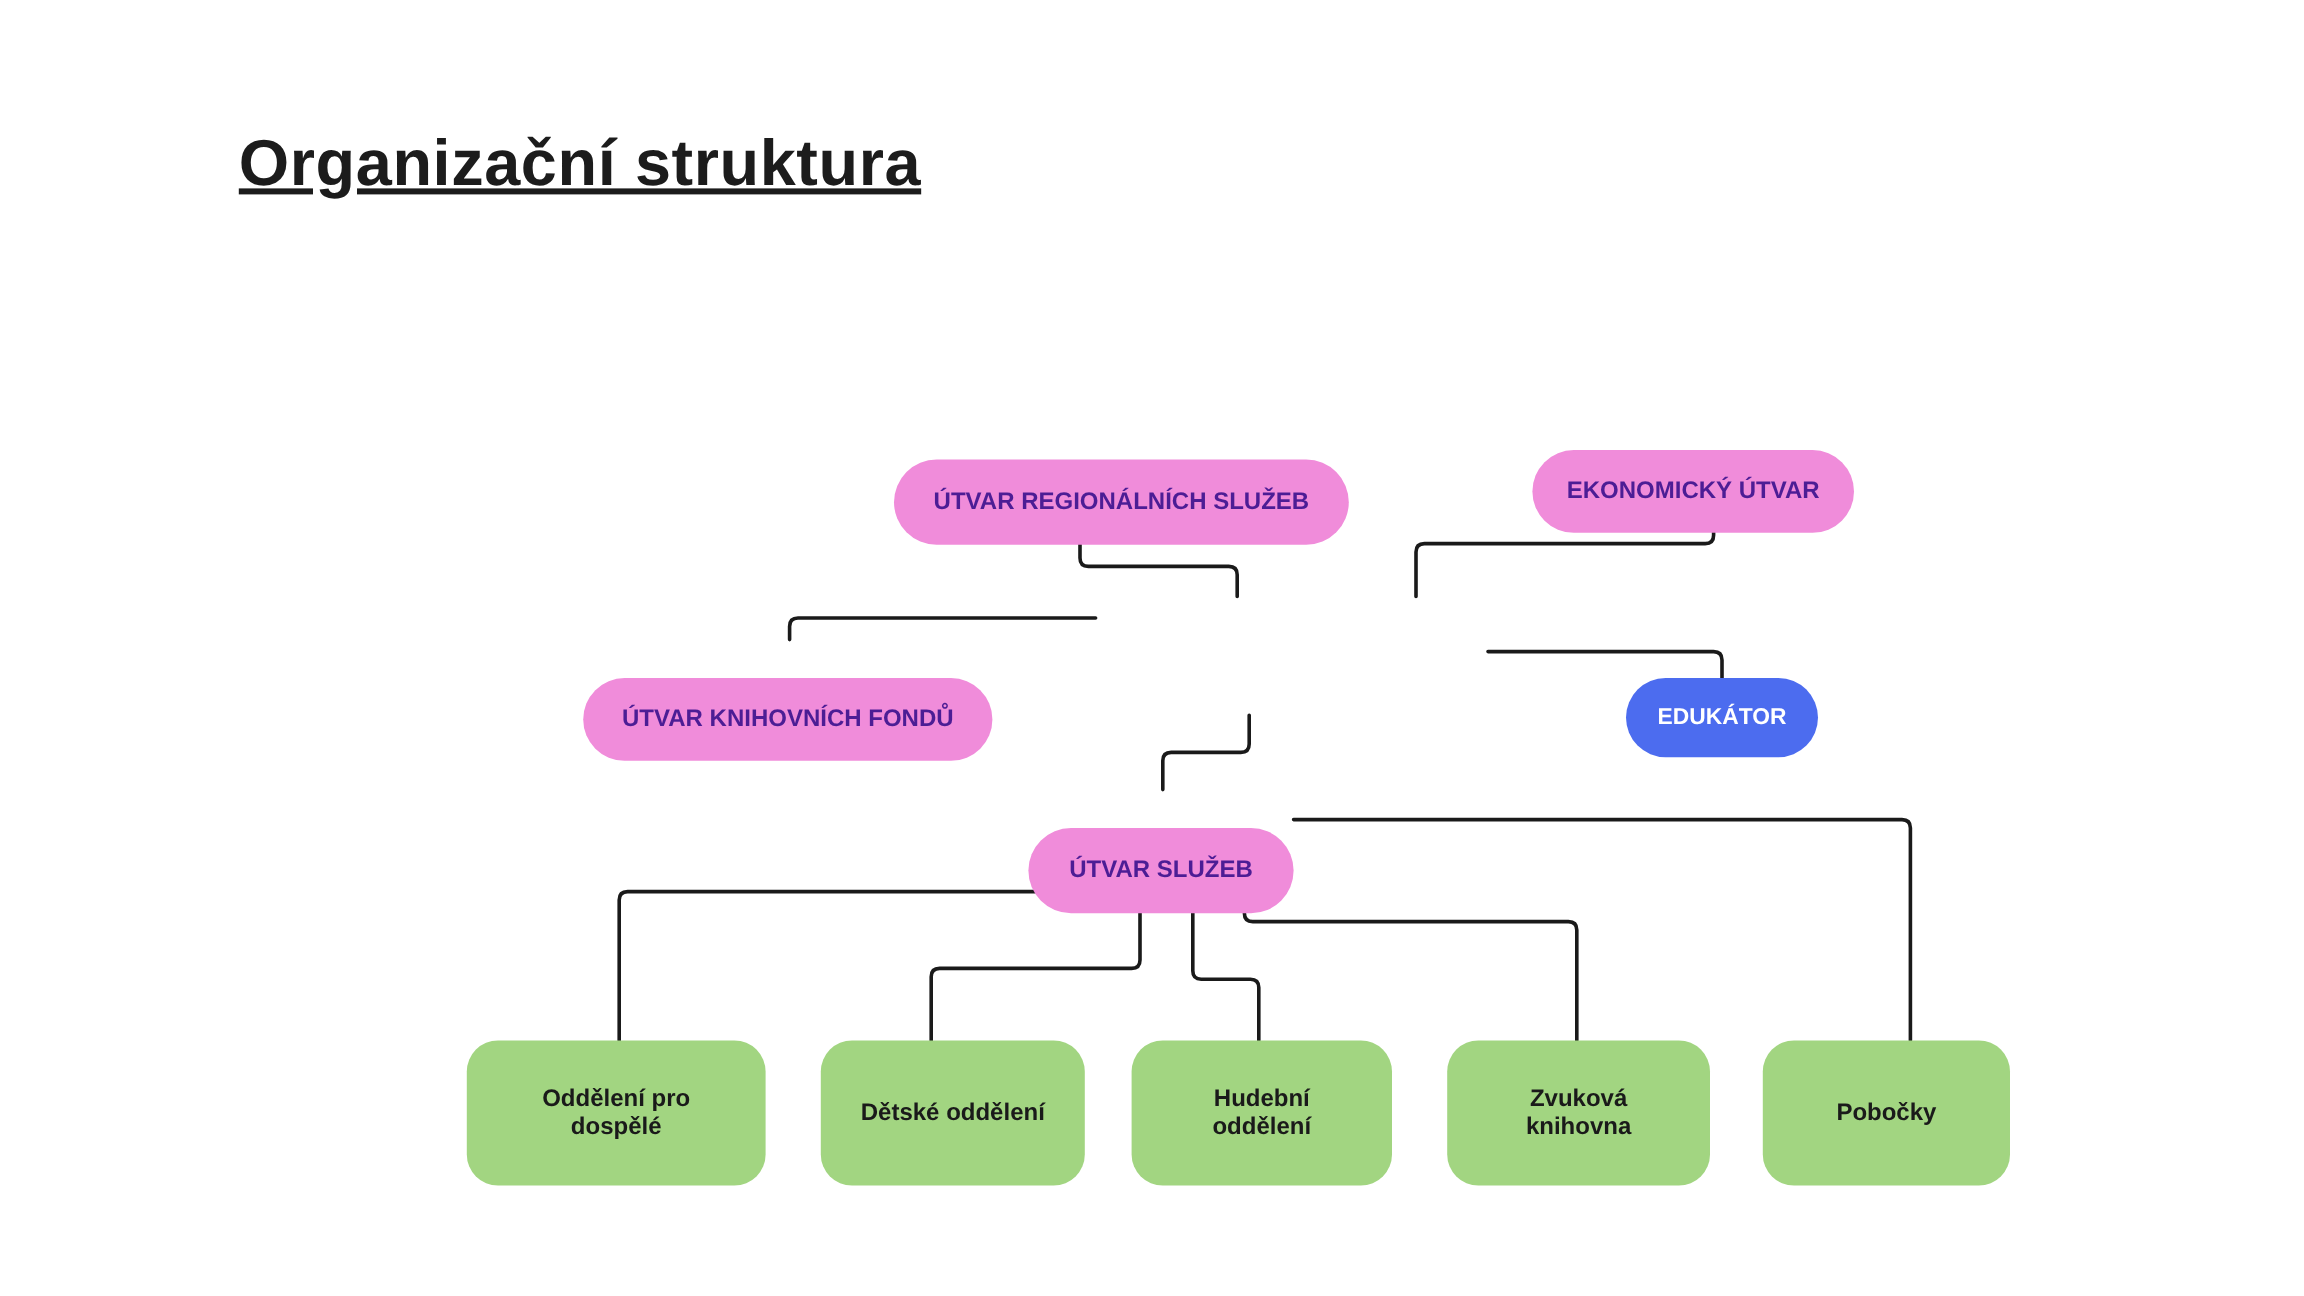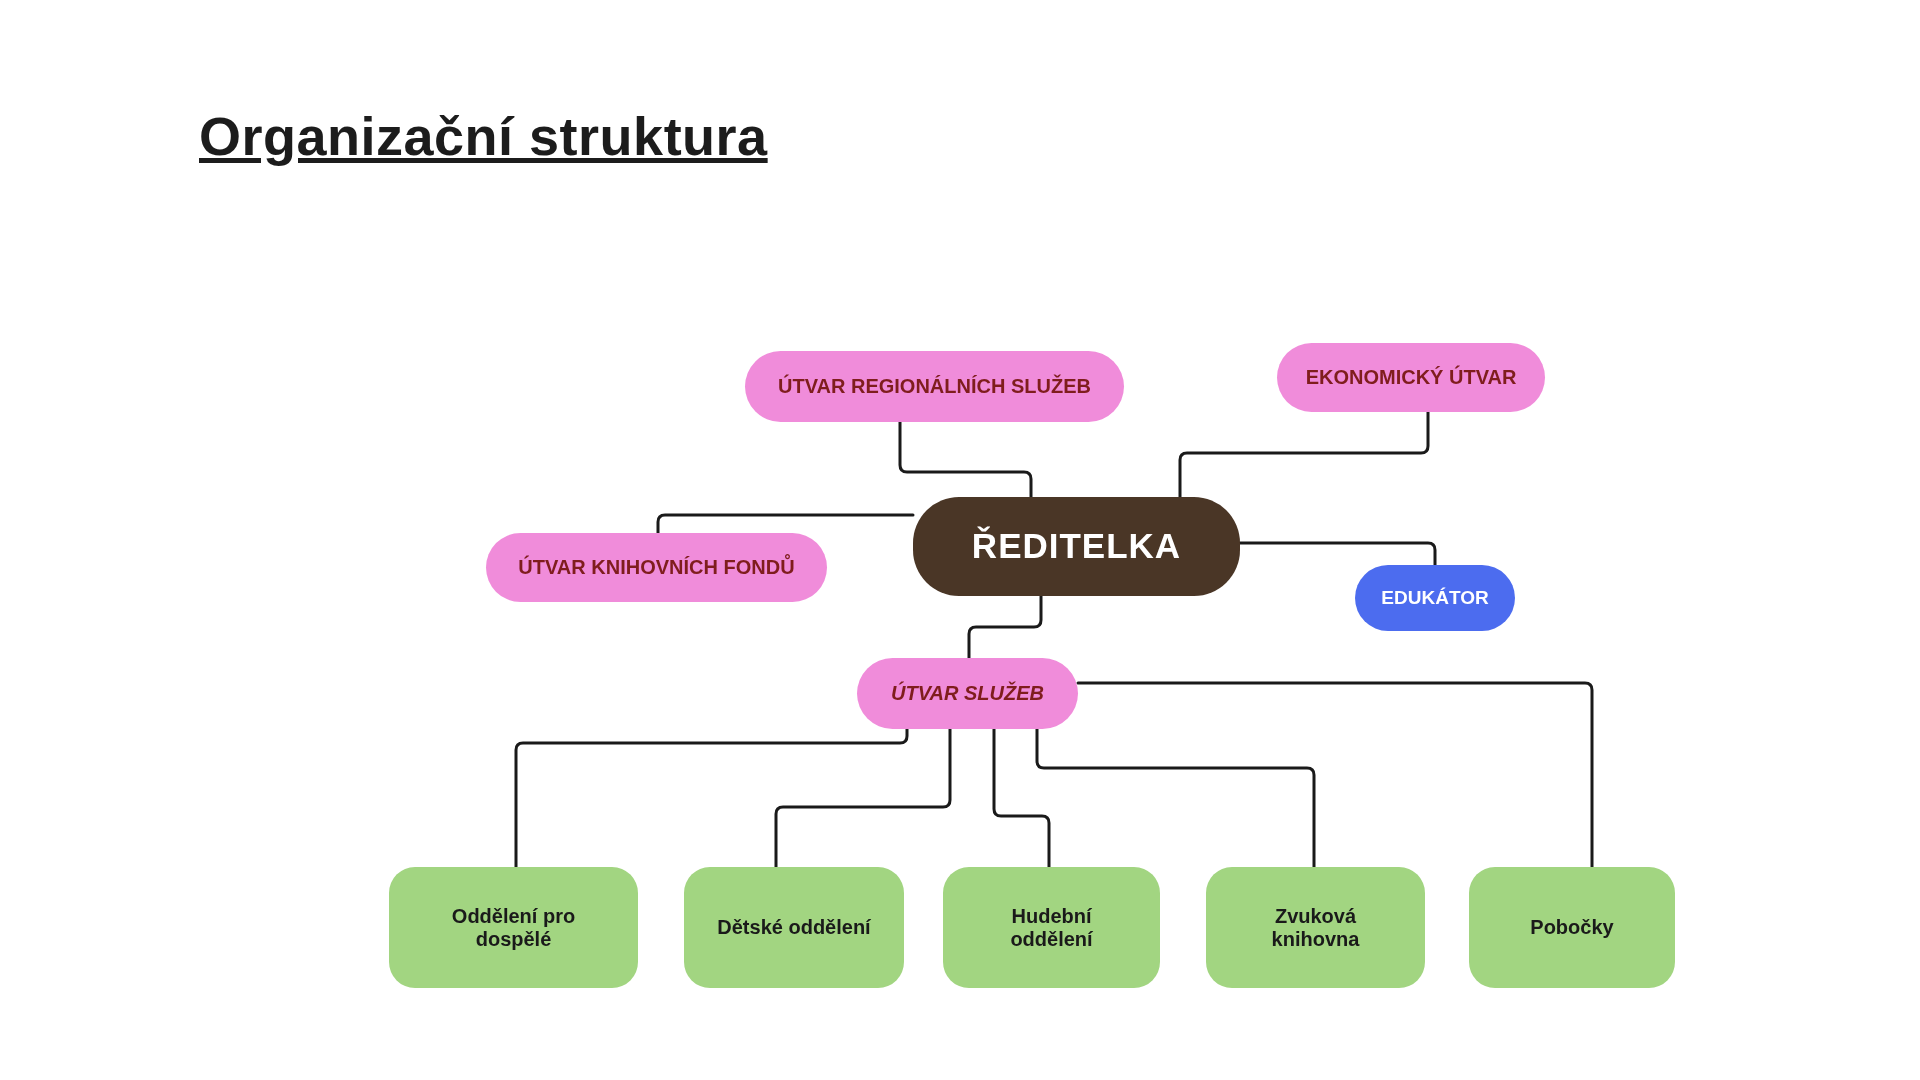--- a/index.html
+++ b/index.html
@@ -10,33 +10,33 @@
   .page-title { position:absolute; left:199px; top:105px; font-size:54px;
                 font-weight:800; color:#1c1c1c; letter-spacing:0.5px;text-decoration:underline; }
   .page-subtitle { position:absolute; left:199px; top:248px; font-size:24px;
                    font-weight:700; color:#1c1c1c; }
 
   svg.connectors { position:absolute; left:0; top:0; width:1920px; height:1080px; }
   svg.connectors path { fill:none; stroke:#1a1a1a; stroke-width:3; stroke-linecap:round; }
 
   .node { position:absolute; display:flex; align-items:center; justify-content:center;
           text-align:center; font-weight:700; line-height:1.15; }
-  .pill { background:#F08CDA; color:#7f1d1d; border-radius:999px; font-size:20px; }
+  .pill { background:#F08CDA; color:#4c1d95; border-radius:999px; font-size:20px;margin-top:32px; }
   .pill-blue { background:#4C6CEF; color:#ffffff; border-radius:999px; font-size:19px; }
   .root-node { background:#4A3626; color:#ffffff; border-radius:46px; font-size:35px;
                font-weight:800; letter-spacing:1px; }
   .green-box { background:#A2D581; color:#1a1a1a; border-radius:26px; font-size:20px;
                padding:0 28px; }
 
   #n-regional   { left:745px;  top:351px; width:379px; height:71px; }
   #n-ekonomicky { left:1277px; top:343px; width:268px; height:69px; }
   #n-reditelka  { left:913px;  top:497px; width:327px; height:99px; }
   #n-fondy      { left:486px;  top:533px; width:341px; height:69px; }
   #n-edukator   { left:1355px; top:565px; width:160px; height:66px; }
-  #n-sluzby     { left:857px;  top:658px; width:221px; height:71px;font-style:italic; }
+  #n-sluzby     { left:857px;  top:658px; width:221px; height:71px; }
   #n-dospele    { left:389px;  top:867px; width:249px; height:121px; }
   #n-detske     { left:684px;  top:867px; width:220px; height:121px; }
   #n-hudebni    { left:943px;  top:867px; width:217px; height:121px; }
   #n-zvukova    { left:1206px; top:867px; width:219px; height:121px; }
   #n-pobocky    { left:1469px; top:867px; width:206px; height:121px;text-align:center; }
 </style>
 </head>
 <body>
 
 <div class="canvas">
@@ -57,23 +57,20 @@
   </svg>
 
   <div id="n-regional" class="node pill">
     <span>ÚTVAR REGIONÁLNÍCH SLUŽEB</span>
   </div>
 
   <div id="n-ekonomicky" class="node pill">
     <span>EKONOMICKÝ ÚTVAR</span>
   </div>
 
-  <div id="n-reditelka" class="node root-node">
-    <span>ŘEDITELKA</span>
-  </div>
 
   <div id="n-fondy" class="node pill">
     <span>ÚTVAR KNIHOVNÍCH FONDŮ</span>
   </div>
 
   <div id="n-edukator" class="node pill-blue">
     <span>EDUKÁTOR</span>
   </div>
 
   <div id="n-sluzby" class="node pill">

